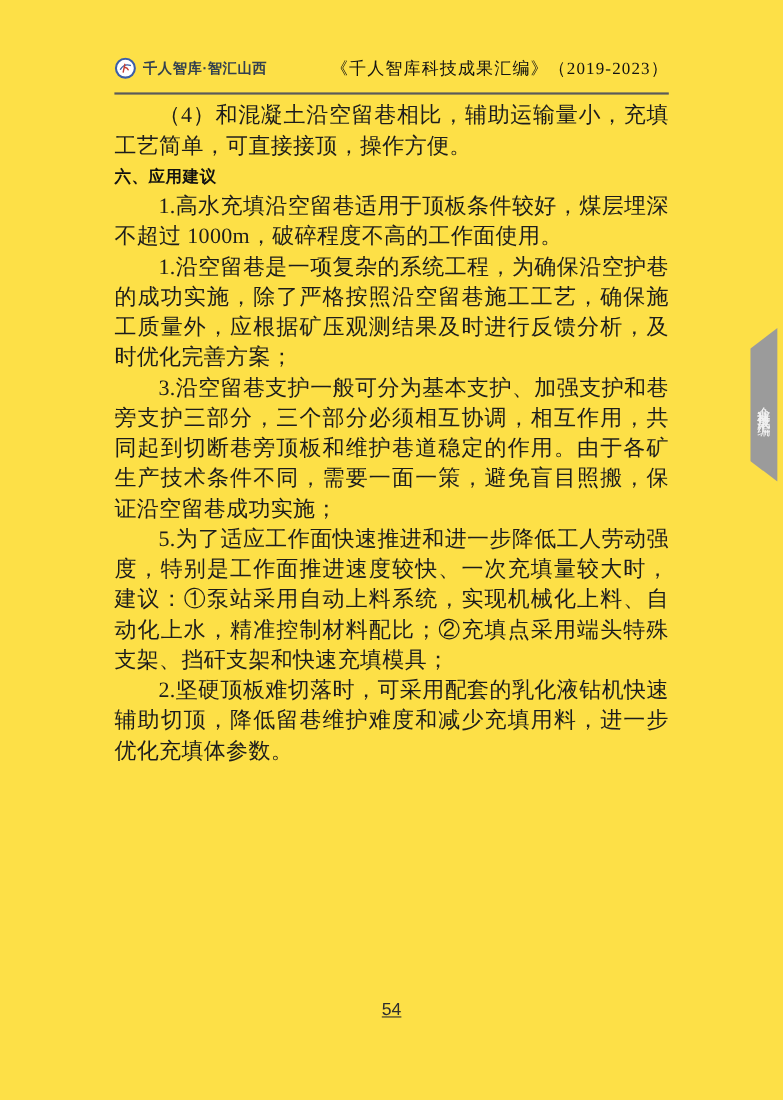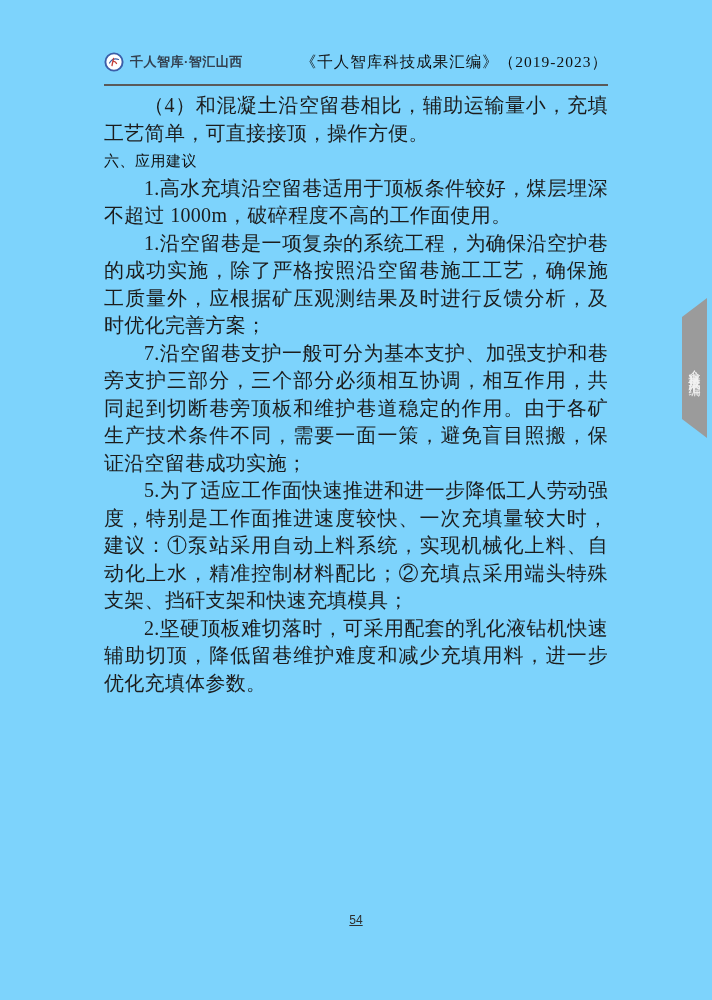--- a/index.html
+++ b/index.html
@@ -11,21 +11,21 @@
     width: 712px;
     height: 1000px;
     position: relative;
     overflow: hidden;
     font-family: "Liberation Serif", "DejaVu Serif", serif;
     color: #1c1c1c;
   }
   .page {
     position: absolute;
     inset: 0;
-    background: #7dd3fc;
+    background: #fde047;
   }
   
   .header {
     position: absolute;
     left: 104px;
     right: 104px;
     top: 46px;
     height: 32px;
     display: flex;
     justify-content: space-between;
@@ -72,21 +72,21 @@
     font-size: 20px;
     line-height: 27.5px;
     text-indent: 2em;
     letter-spacing: 0.3px;
   }
   .content h2 {
     margin: 0;
     font-family: "Liberation Sans", "DejaVu Sans", sans-serif;
     font-size: 15px;
     line-height: 27.5px;
-    font-weight: 400;
+    font-weight: 700;
     color: #111111;
     letter-spacing: 0.5px;
   }
   
   .side-tab {
     position: absolute;
     right: 5px;
     top: 298px;
     width: 25px;
     height: 140px;
@@ -107,21 +107,21 @@
   
   .footer {
     position: absolute;
     left: 0;
     right: 0;
     top: 910px;
     text-align: center;
   }
   .page-number {
     font-family: "Liberation Sans", "DejaVu Sans", sans-serif;
-    font-size: 12px;
+    font-size: 16px;
     color: #2f2f2f;
     text-decoration: underline;
   }
 </style>
 </head>
 <body>
 
 <div class="page">
 
   <header class="header">
@@ -134,21 +134,21 @@
       <span class="brand-text">千人智库·智汇山西</span>
     </div>
     <div class="header-title">《千人智库科技成果汇编》（2019-2023）</div>
   </header>
 
   <main class="content">
     <p>（4）和混凝土沿空留巷相比，辅助运输量小，充填工艺简单，可直接接顶，操作方便。</p>
     <h2>六、应用建议</h2>
     <p>1.高水充填沿空留巷适用于顶板条件较好，煤层埋深不超过 1000m，破碎程度不高的工作面使用。</p>
     <p>1.沿空留巷是一项复杂的系统工程，为确保沿空护巷的成功实施，除了严格按照沿空留巷施工工艺，确保施工质量外，应根据矿压观测结果及时进行反馈分析，及时优化完善方案；</p>
-    <p>7.沿空留巷支护一般可分为基本支护、加强支护和巷旁支护三部分，三个部分必须相互协调，相互作用，共同起到切断巷旁顶板和维护巷道稳定的作用。由于各矿生产技术条件不同，需要一面一策，避免盲目照搬，保证沿空留巷成功实施；</p>
+    <p>3.沿空留巷支护一般可分为基本支护、加强支护和巷旁支护三部分，三个部分必须相互协调，相互作用，共同起到切断巷旁顶板和维护巷道稳定的作用。由于各矿生产技术条件不同，需要一面一策，避免盲目照搬，保证沿空留巷成功实施；</p>
     <p>5.为了适应工作面快速推进和进一步降低工人劳动强度，特别是工作面推进速度较快、一次充填量较大时，建议：①泵站采用自动上料系统，实现机械化上料、自动化上水，精准控制材料配比；②充填点采用端头特殊支架、挡矸支架和快速充填模具；</p>
     <p>2.坚硬顶板难切落时，可采用配套的乳化液钻机快速辅助切顶，降低留巷维护难度和减少充填用料，进一步优化充填体参数。</p>
   </main>
 
   <aside class="side-tab">
     <span class="side-tab-label">企业科技成果汇编</span>
   </aside>
 
   <footer class="footer">
     <span class="page-number">54</span>

